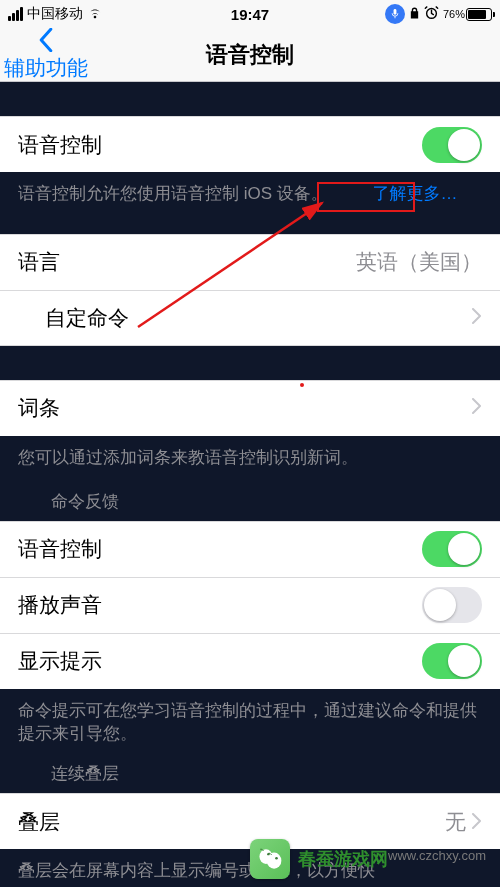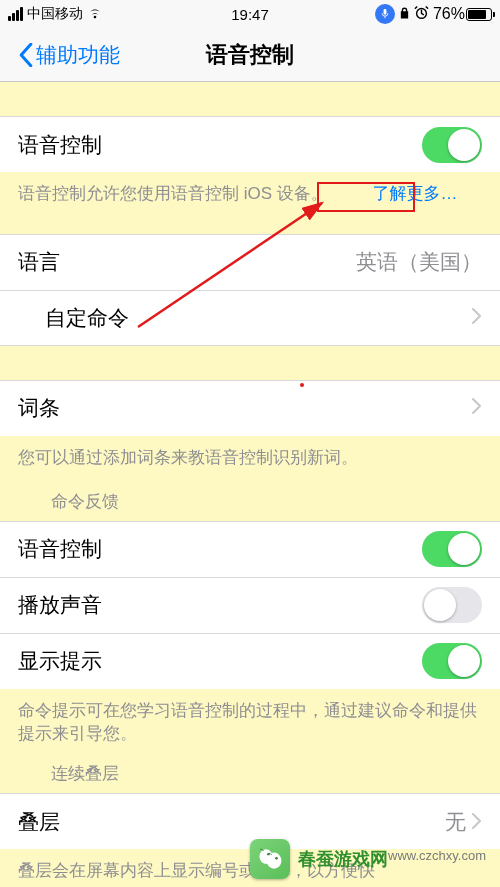--- a/index.html
+++ b/index.html
@@ -7,71 +7,71 @@
     width: 500px;
     height: 887px;
     font-family: -apple-system, "Helvetica Neue", Arial, sans-serif;
     background: #efeff4;
     overflow: hidden;
     position: relative;
   }
   .phone {
     width: 500px;
     height: 887px;
-    background: #fef9c3;
+    background: #0f172a;
     position: relative;
   }
 
   
   .status-bar {
     height: 28px;
     background: #f8f8f8;
     display: flex;
     align-items: center;
     justify-content: space-between;
     padding: 0 8px;
     font-size: 15px;
     color: #000;
   }
   .status-left { display: flex; align-items: center; gap: 4px; }
-  .status-center { position: absolute; left: 50%; transform: translateX(-50%); font-weight: 400; }
+  .status-center { position: absolute; left: 50%; transform: translateX(-50%); font-weight: 700; }
   .status-right { display: flex; align-items: center; gap: 4px; }
   .sig-bars { display: inline-flex; align-items: flex-end; gap: 1px; }
   .sig-bars span { width: 3px; background: #000; display: inline-block; border-radius: 1px; }
   .sig-bars span:nth-child(1){height:5px;}
   .sig-bars span:nth-child(2){height:8px;}
   .sig-bars span:nth-child(3){height:11px;}
   .sig-bars span:nth-child(4){height:14px;}
   .carrier { font-size: 14px; }
   .wifi-icon svg { width: 16px; height: 16px; }
   .mic-circle {
     width: 20px; height: 20px; border-radius: 50%; background: #3478f6;
     display: inline-flex; align-items: center; justify-content: center; color: #fff;
   }
   .mic-circle svg { width: 10px; height: 10px; fill: #fff; }
   .lock-icon svg { width: 11px; height: 14px; }
   .alarm-icon svg { width: 15px; height: 15px; }
   .batt { display: inline-flex; align-items: center; gap: 1px; }
-  .batt-pct { font-size: 16px; }
+  .batt-pct { font-size: 11px; }
   .batt-body { width: 26px; height: 13px; border: 1.5px solid #000; border-radius: 3px; position: relative; }
   .batt-body::after { content:""; position:absolute; right:-4px; top:3px; width:2.5px; height:5px; background:#000; border-radius:0 1px 1px 0; }
   .batt-fill { position:absolute; left:1px; top:1px; bottom:1px; width: 75%; background:#000; border-radius:1px; }
 
   
   .nav {
     height: 54px;
     background: #f8f8f8;
     border-bottom: 1px solid #c7c7cc;
     display: flex;
     align-items: center;
     position: relative;
   }
   .nav-back {
     display: flex; align-items: center; color: #007aff; font-size: 21px;
-    padding-left: 18px; gap: 2px;
+    padding-left: 4px; gap: 2px; flex-direction: column;
   }
   .nav-back svg { width: 16px; height: 24px; }
   .nav-title {
     position: absolute; left:0; right:0; text-align:center;
     font-size: 22px; font-weight: 600; color: #000;
   }
 
   
   .group { margin-top: 34px; }
   .group:first-of-type { margin-top: 34px; }

